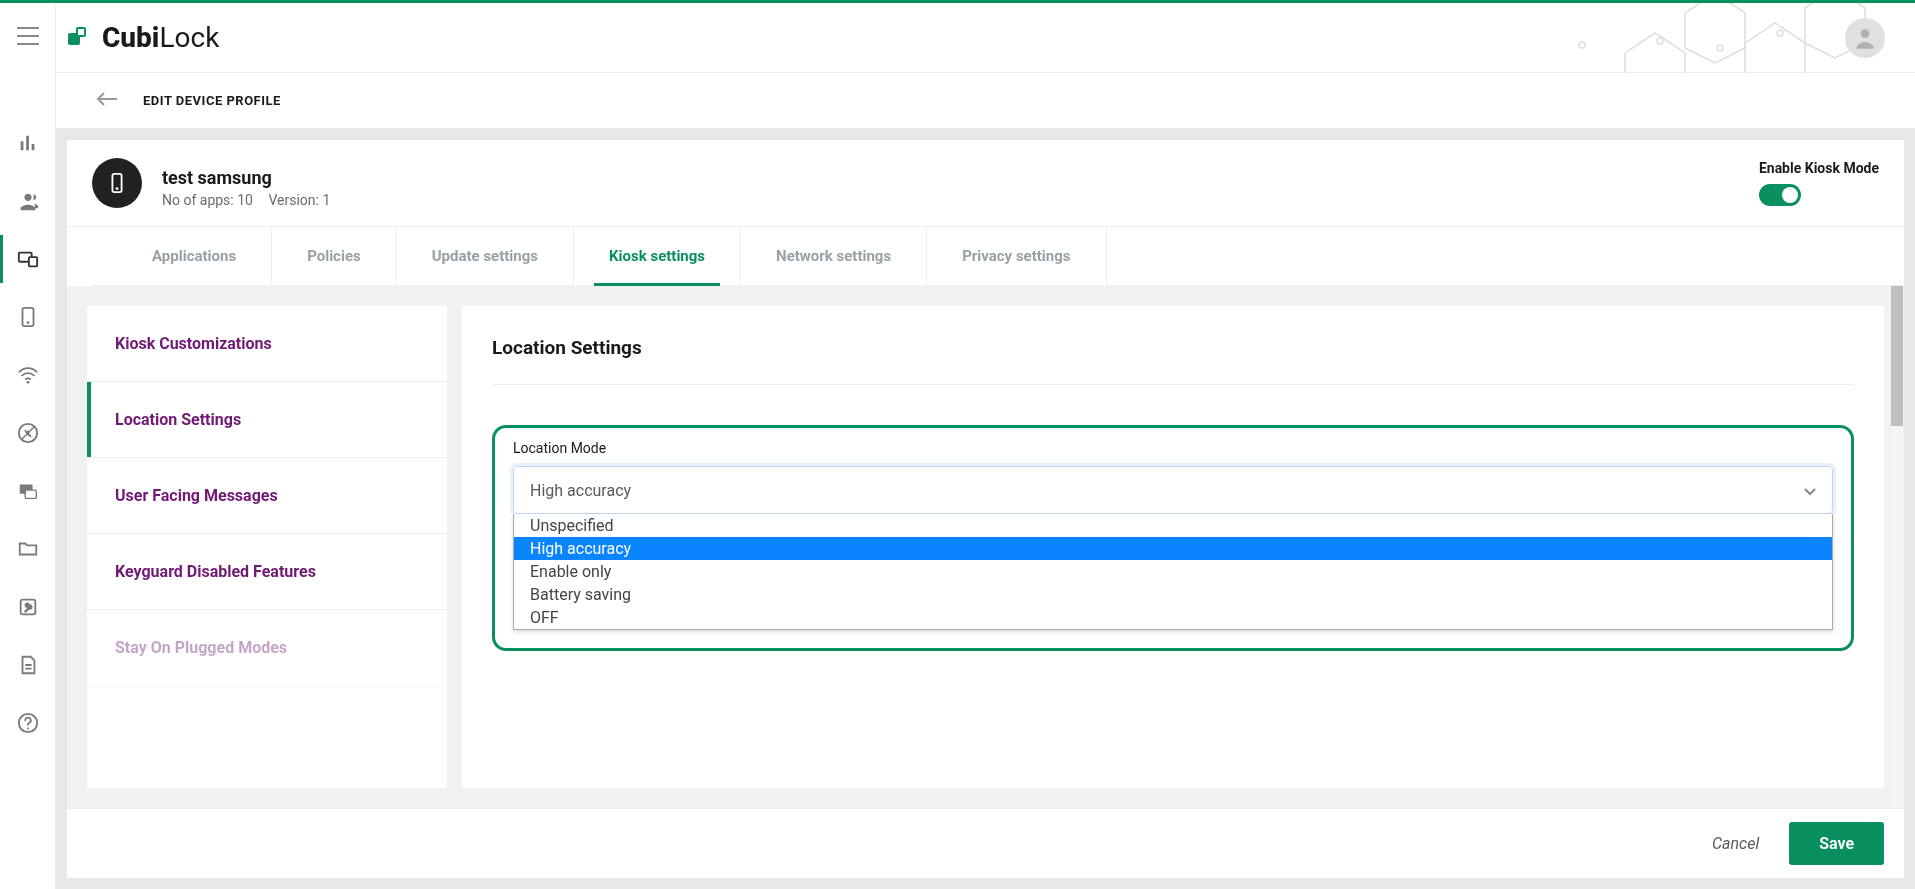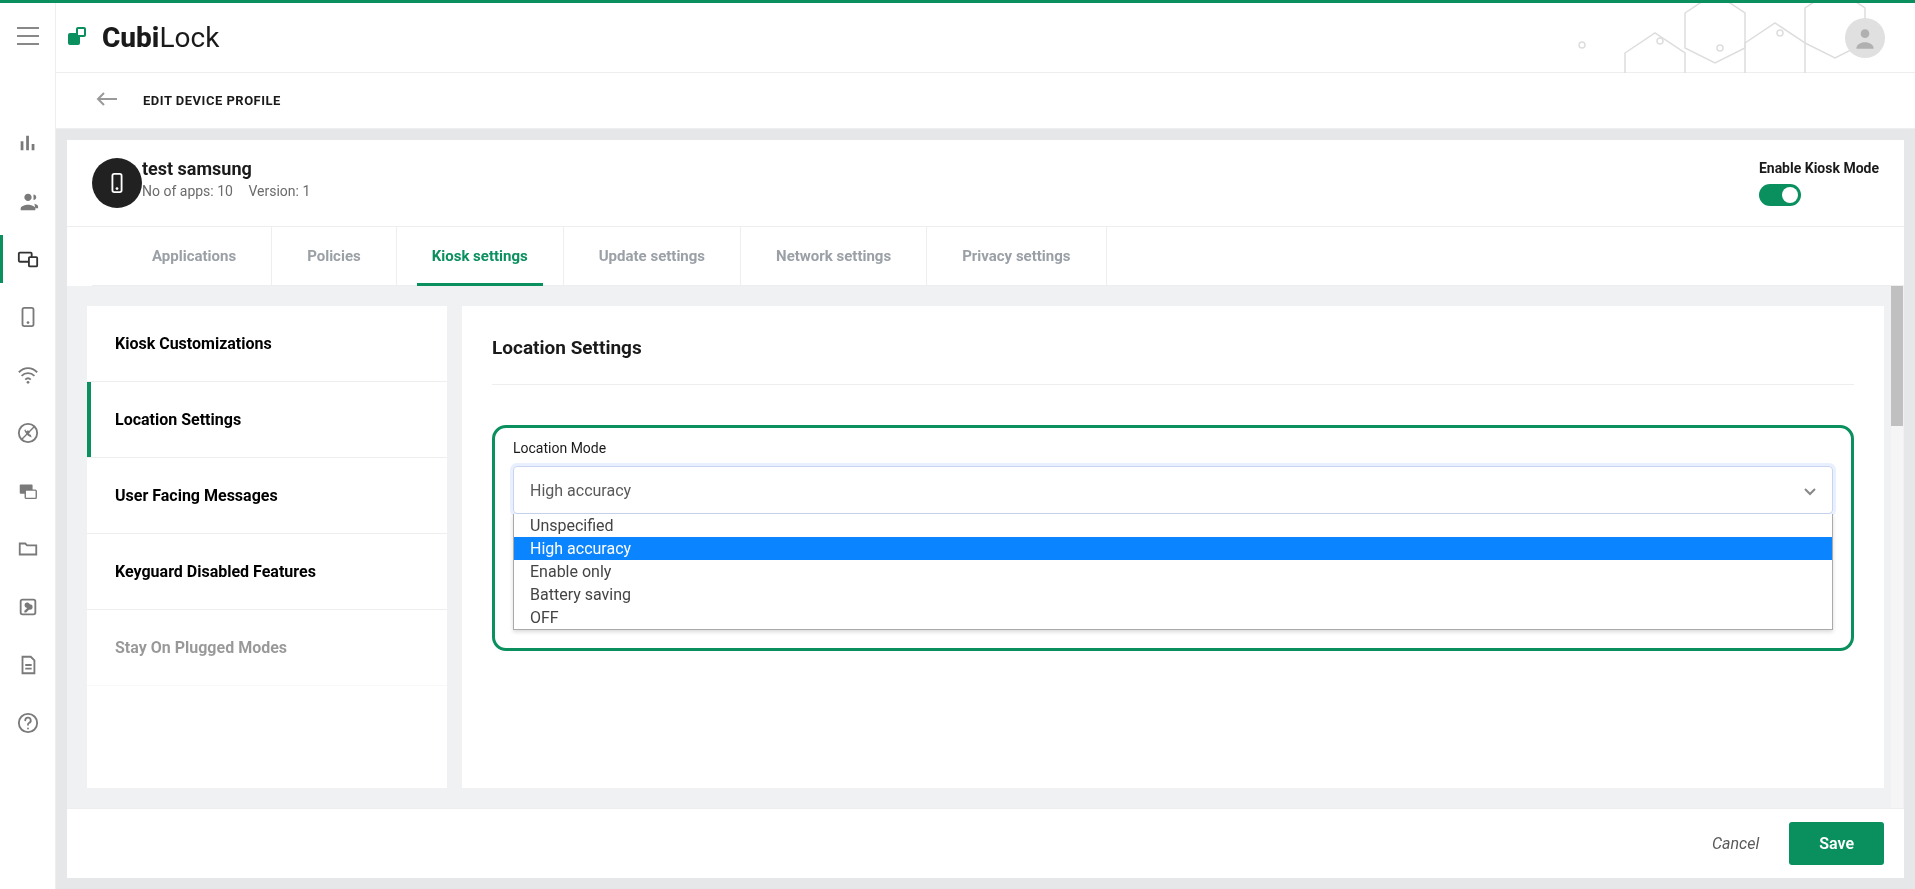--- a/index.html
+++ b/index.html
@@ -139,22 +139,22 @@
     }
     .profile-header {
       display: flex;
       align-items: center;
       justify-content: space-between;
       padding: 18px 25px;
       border-bottom: 1px solid #eee;
     }
     .profile-info {
       display: flex;
-      align-items: flex-start;
-      gap: 0;
+      align-items: flex-end;
+      gap: 20px;
     }
     .device-circle {
       width: 50px;
       height: 50px;
       border-radius: 50%;
       background: #212121;
       display: flex;
       align-items: center;
       justify-content: center;
     }
@@ -244,21 +244,21 @@
     }
     .settings-sidebar {
       width: 360px;
       background: #fff;
       overflow-y: auto;
     }
     .settings-sidebar-item {
       padding: 28px 28px;
       font-size: 16px;
       font-weight: 700;
-      color: #000000;
+      color: #701a75;
       border-bottom: 1px solid #eee;
       cursor: pointer;
       position: relative;
     }
     .settings-sidebar-item.active::before {
       content: '';
       position: absolute;
       left: 0;
       top: 0;
       bottom: 0;
@@ -542,22 +542,22 @@
           </div>
           <div class="kiosk-toggle">
             <div class="kiosk-toggle-label">Enable Kiosk Mode</div>
             <div class="toggle-switch"></div>
           </div>
         </div>
 
         <div class="tabs">
           <div class="tab">Applications</div>
           <div class="tab">Policies</div>
+          <div class="tab">Update settings</div>
           <div class="tab active">Kiosk settings</div>
-          <div class="tab">Update settings</div>
           <div class="tab">Network settings</div>
           <div class="tab">Privacy settings</div>
         </div>
 
         <div class="settings-body" style="position:relative;">
           <div class="settings-sidebar">
             <div class="settings-sidebar-item">Kiosk Customizations</div>
             <div class="settings-sidebar-item active">Location Settings</div>
             <div class="settings-sidebar-item">User Facing Messages</div>
             <div class="settings-sidebar-item">Keyguard Disabled Features</div>

